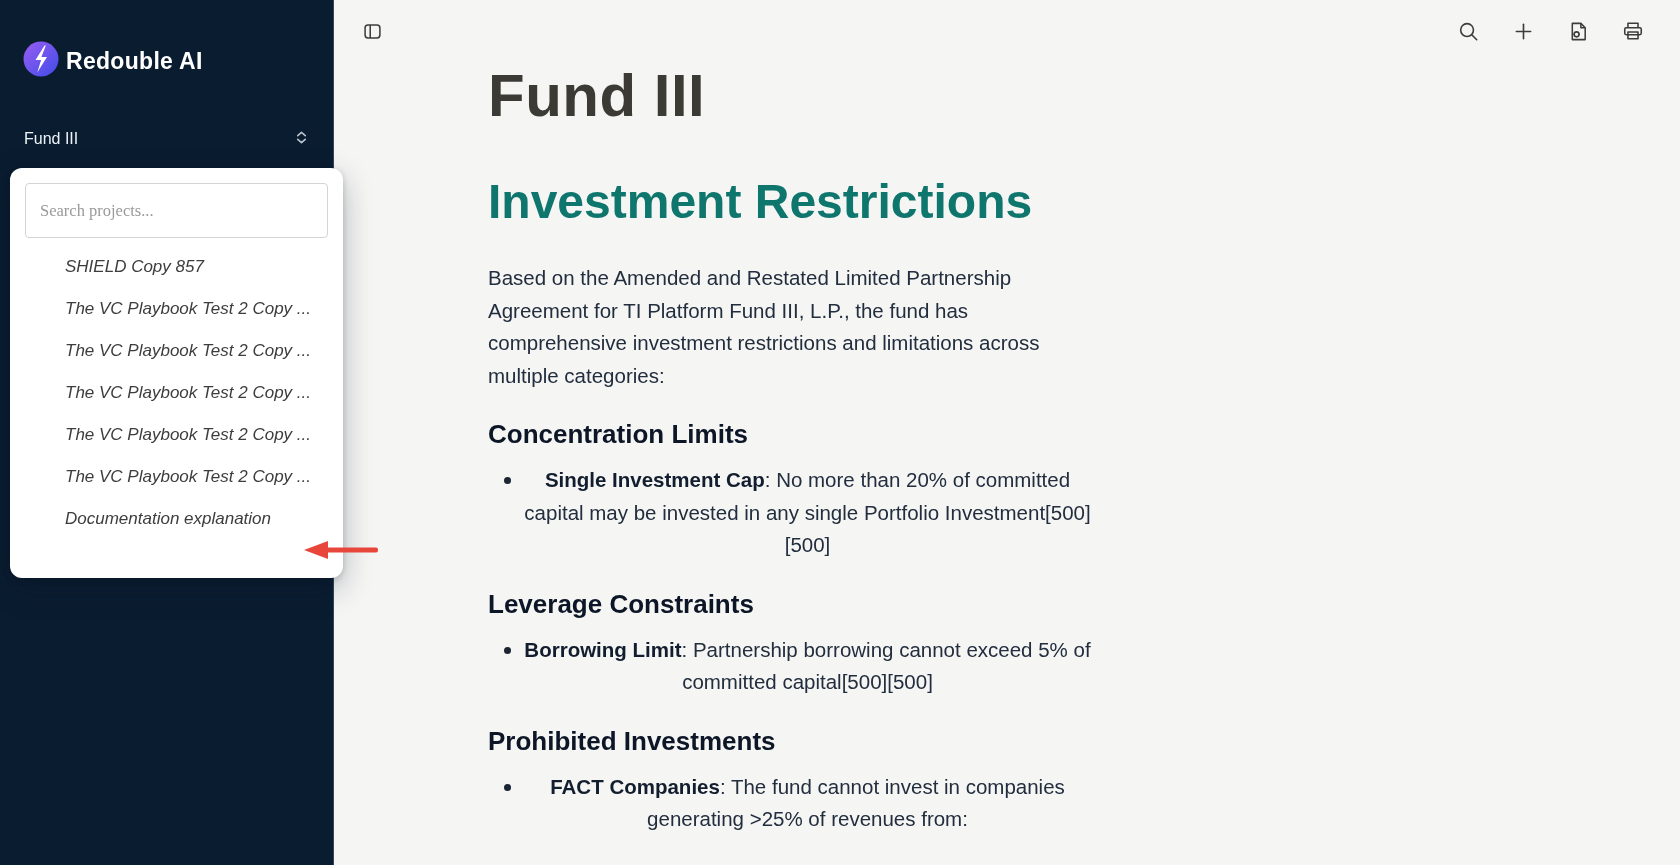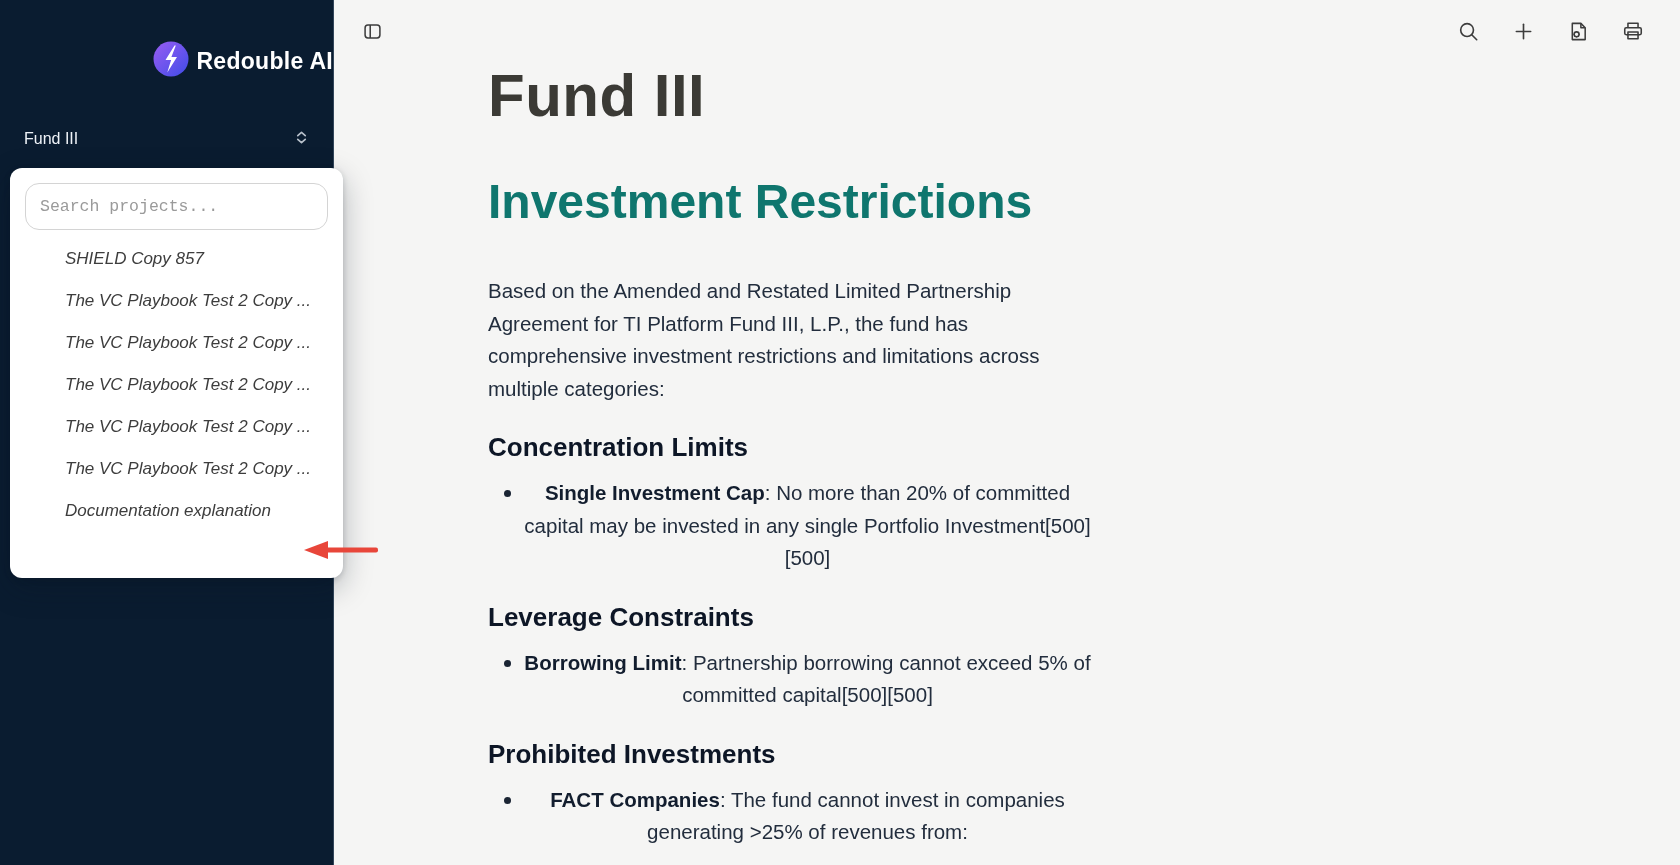--- a/index.html
+++ b/index.html
@@ -2,57 +2,57 @@
 <html><head>
 <meta charset="utf-8">
 <style>
   * { margin:0; padding:0; box-sizing:border-box; }
   html,body { width:1680px; height:865px; overflow:hidden; }
   body { font-family:"Liberation Sans","DejaVu Sans",sans-serif; background:#f5f5f4; position:relative; }
 
   
   .sidebar { position:absolute; left:0; top:0; width:334px; height:865px;
              background:#0a1c30; border-right:1px solid #33465a; z-index:1; }
-  .brand { display:flex; align-items:center; gap:6px; padding:40px 0 0 22px;justify-content:flex-end; }
+  .brand { display:flex; align-items:center; gap:6px; padding:40px 0 0 22px; }
   .brand-logo { width:38px; height:38px; flex:0 0 auto; }
   .brand-name { color:#ffffff; font-size:23px; font-weight:700; letter-spacing:.3px; }
   .project-select { position:absolute; left:24px; right:24px; top:120px; height:38px;
                     display:flex; align-items:center; justify-content:space-between;
                     color:#eef2f7; font-size:16px; cursor:pointer; }
   .chevrons { width:15px; height:15px; opacity:.85; }
 
   
   .dropdown { position:absolute; left:10px; top:168px; width:333px; height:410px;
               background:#ffffff; border-radius:12px; z-index:3;
               box-shadow:0 10px 30px rgba(9,20,35,.28), 0 2px 6px rgba(9,20,35,.18);
               padding:15px 15px 12px 15px; }
-  .dd-search { width:100%; height:47px; border:1px solid #d4d4d4; border-radius:14px;
+  .dd-search { width:100%; height:55px; border:1px solid #d4d4d4; border-radius:4px;
                padding:0 14px; font-size:16.5px; color:#3d3d3d; outline:none; background:#fff;
-               font-family:Liberation Mono, monospace; }
+               font-family:Liberation Serif, serif; }
   .dd-search::placeholder { color:#9a9a9a; }
   .dd-list { margin-top:8px;font-style:italic; }
   .dd-item { height:42px; display:flex; align-items:center; padding-left:40px;
              font-size:17px; color:#3d3d3d; border-radius:8px; cursor:pointer; }
 
   
   .annotation-arrow { position:absolute; left:304px; top:540px; width:74px; height:20px; z-index:5; }
 
   
   .main { position:absolute; left:335px; top:0; right:0; height:865px; background:#f5f5f4; }
   .main-header { display:flex; align-items:flex-start; justify-content:space-between;
                  padding:20px 36px 0 26px; height:46px; }
   .icon-btn { width:22px; height:22px; display:inline-flex; align-items:center; justify-content:center;
               cursor:pointer; color:#3c3c3c; }
   .icon-group { display:flex; align-items:center; gap:33px; }
   .icon-btn svg { display:block; }
 
   .doc { margin:14px 0 0 153px; width:604px; }
   .doc-title { font-size:60px; line-height:72px; font-weight:600; color:#3b3a35; letter-spacing:.5px; }
   .doc-h2 { font-size:48px; line-height:49px; font-weight:600; color:#0f766e; margin-top:45px; }
-  .doc-intro { font-size:20.5px; line-height:32.5px; color:#222d3d; margin-top:49px; }
+  .doc-intro { font-size:20.5px; line-height:32.5px; color:#222d3d; margin-top:36px; }
   .doc-h3 { font-size:26px; line-height:34px; font-weight:700; color:#0d1626; margin:25px 0 13px 0; }
   .doc ul { list-style:none; padding-left:16px; }
   .doc li { font-size:20.5px; line-height:32.5px; color:#222d3d; position:relative; padding-left:19px;text-align:center; }
   .doc li::before { content:""; position:absolute; left:0; top:13px; width:7px; height:7px;
                     border-radius:50%; background:#1a2433; }
   .doc li strong { color:#121d2e; font-weight:700; }
 </style>
 </head>
 <body>
 

